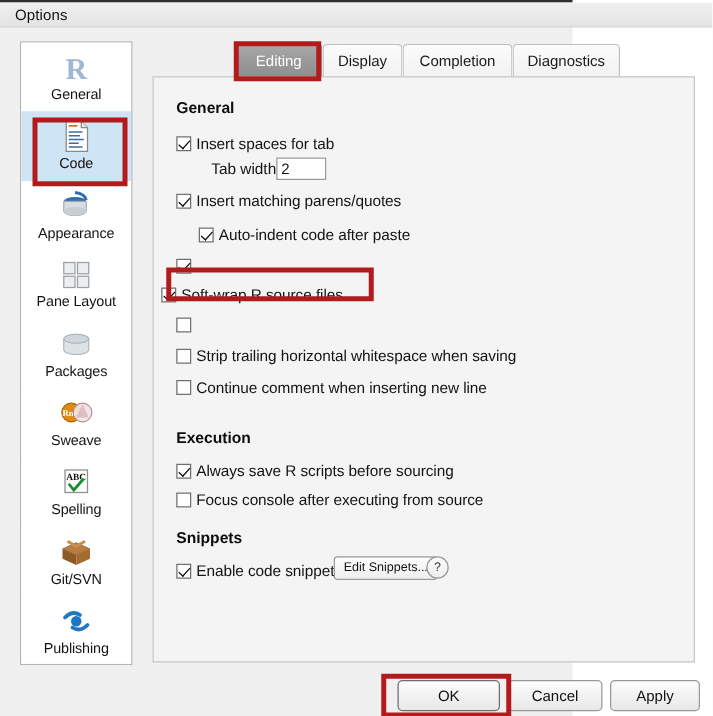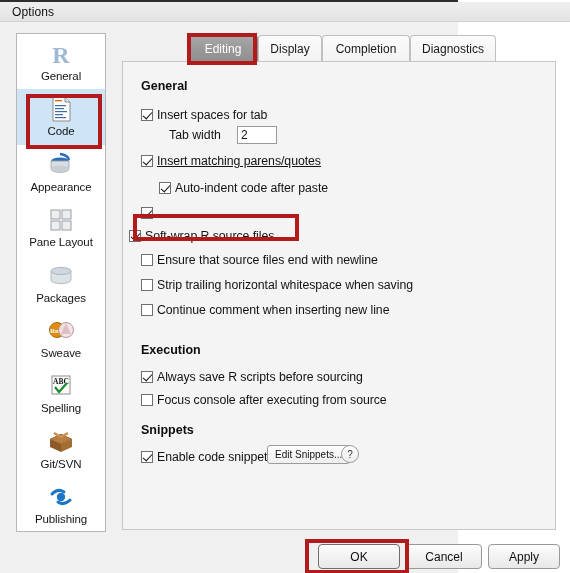--- a/index.html
+++ b/index.html
@@ -161,21 +161,21 @@
   
   #tabwidth-row {
     position: absolute;
     left: 168px; top: 123px;
     display: flex;
     align-items: center;
   }
   #tabwidth-label {
     font-size: 12.3px;
     color: #131313;
-    margin-right: 16px;
+    margin-right: 0;
   }
   #tabwidth-input {
     width: 40px; height: 18px;
     box-sizing: border-box;
     border: 1px solid #9a9a9a;
     background: #ffffff;
     font-family: "Liberation Sans", sans-serif;
     font-size: 12px;
     color: #111;
     padding: 0 3px;
@@ -361,42 +361,41 @@
     <div class="chk-row" style="left:18px; top:45px;text-align:right;">
       <span class="box checked"></span>
       <span class="chk-label">Insert spaces for tab</span>
     </div>
 
     <div id="tabwidth-row" style="left:46px; top:64px;">
       <span id="tabwidth-label">Tab width</span>
       <input id="tabwidth-input" type="text" value="2" style="">
     </div>
 
-    <div class="chk-row" style="left:18px; top:91px;text-decoration:underline;">
+    <div class="chk-row" style="left:18px; top:91px;">
       <span class="box checked"></span>
       <span class="chk-label">Insert matching parens/quotes</span>
     </div>
 
     <div class="chk-row" style="left:36px; top:118px;">
       <span class="box checked"></span>
       <span class="chk-label">Auto-indent code after paste</span>
     </div>
 
     <div class="chk-row" style="left:18px; top:143px;">
       <span class="box checked"></span>
     </div>
 
     <div class="chk-row" style="left:6px; top:166px;">
       <span class="box checked"></span>
       <span class="chk-label">Soft-wrap R source files</span>
     </div>
 
     <div class="chk-row" style="left:18px; top:190px;">
       <span class="box"></span>
-      <span class="chk-label">Ensure that source files end with newline</span>
     </div>
 
     <div class="chk-row" style="left:18px; top:215px;">
       <span class="box"></span>
       <span class="chk-label">Strip trailing horizontal whitespace when saving</span>
     </div>
 
     <div class="chk-row" style="left:18px; top:240px;">
       <span class="box"></span>
       <span class="chk-label">Continue comment when inserting new line</span>

